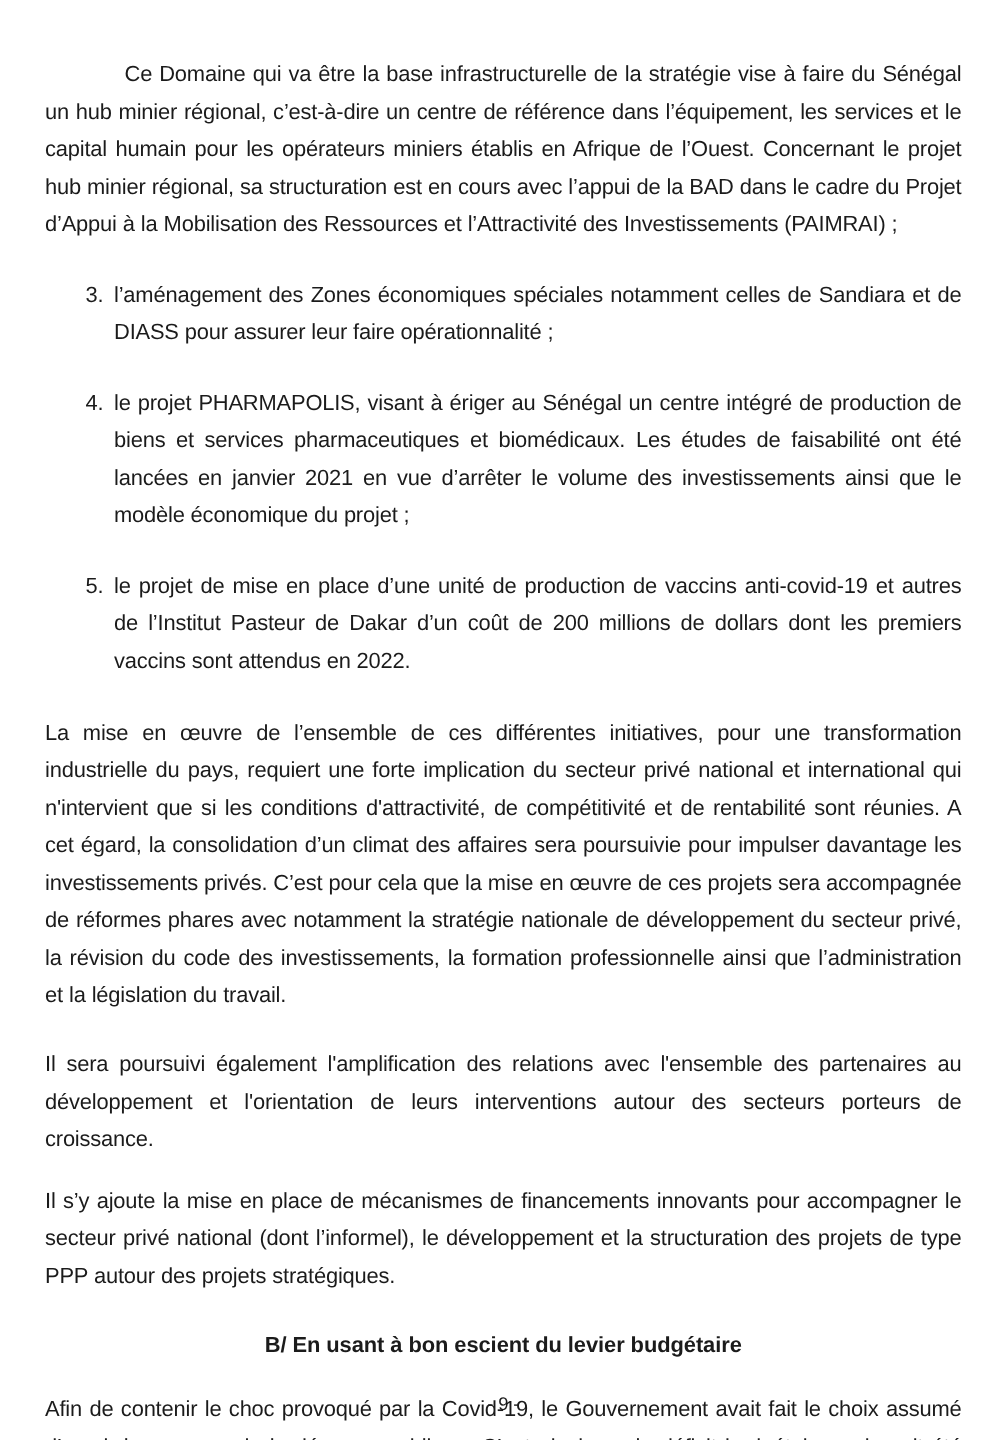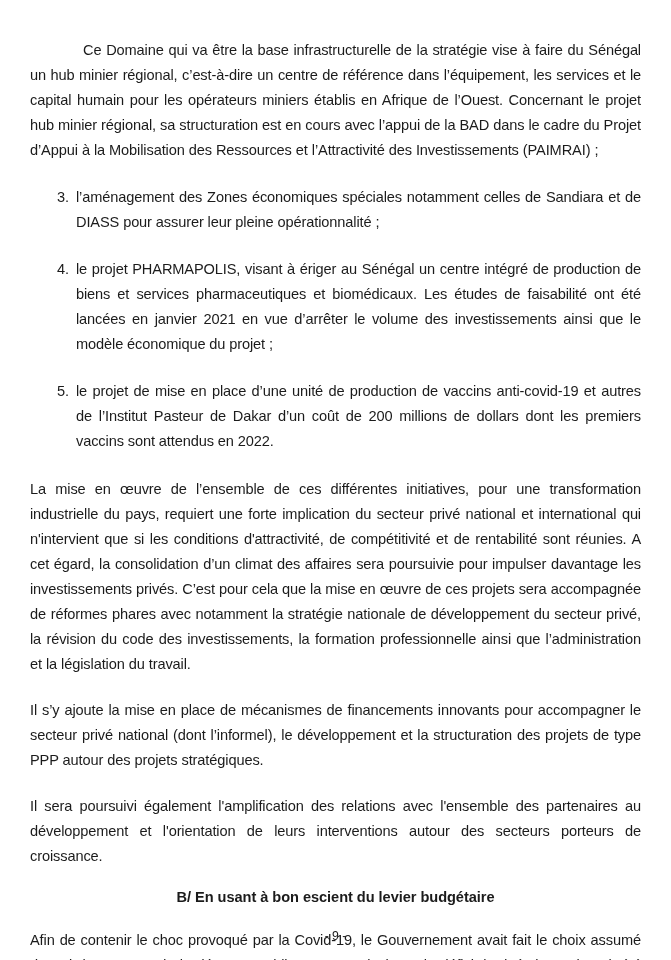--- a/index.html
+++ b/index.html
@@ -110,37 +110,37 @@
 <body>
 
 <div class="page">
   <div class="content">
 
     <p class="para para--indent-first gap-after-lead">Ce Domaine qui va être la base infrastructurelle de la stratégie vise à faire du Sénégal un hub minier régional, c’est-à-dire un centre de référence dans l’équipement, les services et le capital humain pour les opérateurs miniers établis en Afrique de l’Ouest. Concernant le projet hub minier régional, sa structuration est en cours avec l’appui de la BAD dans le cadre du Projet d’Appui à la Mobilisation des Ressources et l’Attractivité des Investissements (PAIMRAI) ;</p>
 
     <ol class="numlist">
       <li>
         <span class="marker">3.</span>
-        <span>l’aménagement des Zones économiques spéciales notamment celles de Sandiara et de DIASS pour assurer leur pleine opérationnalité ;</span>
+        <span>l’aménagement des Zones économiques spéciales notamment celles de Sandiara et de DIASS pour assurer leur faire opérationnalité ;</span>
       </li>
       <li>
         <span class="marker">4.</span>
         <span>le projet PHARMAPOLIS, visant à ériger au Sénégal un centre intégré de production de biens et services pharmaceutiques et biomédicaux. Les études de faisabilité ont été lancées en janvier 2021 en vue d’arrêter le volume des investissements ainsi que le modèle économique du projet ;</span>
       </li>
       <li>
         <span class="marker">5.</span>
         <span>le projet de mise en place d’une unité de production de vaccins anti-covid-19 et autres de l’Institut Pasteur de Dakar d’un coût de 200 millions de dollars dont les premiers vaccins sont attendus en 2022.</span>
       </li>
     </ol>
 
     <p class="para gap-block" style="margin-top:23px;">La mise en œuvre de l’ensemble de ces différentes initiatives, pour une transformation industrielle du pays, requiert une forte implication du secteur privé national et international qui n'intervient que si les conditions d'attractivité, de compétitivité et de rentabilité sont réunies. A cet égard, la consolidation d’un climat des affaires sera poursuivie pour impulser davantage les investissements privés. C’est pour cela que la mise en œuvre de ces projets sera accompagnée de réformes phares avec notamment la stratégie nationale de développement du secteur privé, la révision du code des investissements, la formation professionnelle ainsi que l’administration et la législation du travail.</p>
 
+    <p class="para gap-tight">Il sera poursuivi également l'amplification des relations avec l'ensemble des partenaires au développement et l'orientation de leurs interventions autour des secteurs porteurs de croissance.</p>
+
     <p class="para gap-block">Il s’y ajoute la mise en place de mécanismes de financements innovants pour accompagner le secteur privé national (dont l’informel), le développement et la structuration des projets de type PPP autour des projets stratégiques.</p>
-
-    <p class="para gap-tight">Il sera poursuivi également l'amplification des relations avec l'ensemble des partenaires au développement et l'orientation de leurs interventions autour des secteurs porteurs de croissance.</p>
 
     <h2 class="heading">B/ En usant à bon escient du levier budgétaire</h2>
 
     <p class="para">Afin de contenir le choc provoqué par la Covid-19, le Gouvernement avait fait le choix assumé d’ouvrir les vannes de la dépense publique. C’est ainsi que le déficit budgétaire, qui avait été ramené à 3,9% en 2019 (alors qu’il était de 6,5% en 2011), est remonté jusqu’ à 6,4% en 2020 et devrait s’établir à 5,4% en 2021 (hors utilisation des DTS).</p>
 
   </div>
 
   <div class="footer">- 9 -</div>
 </div>
 

